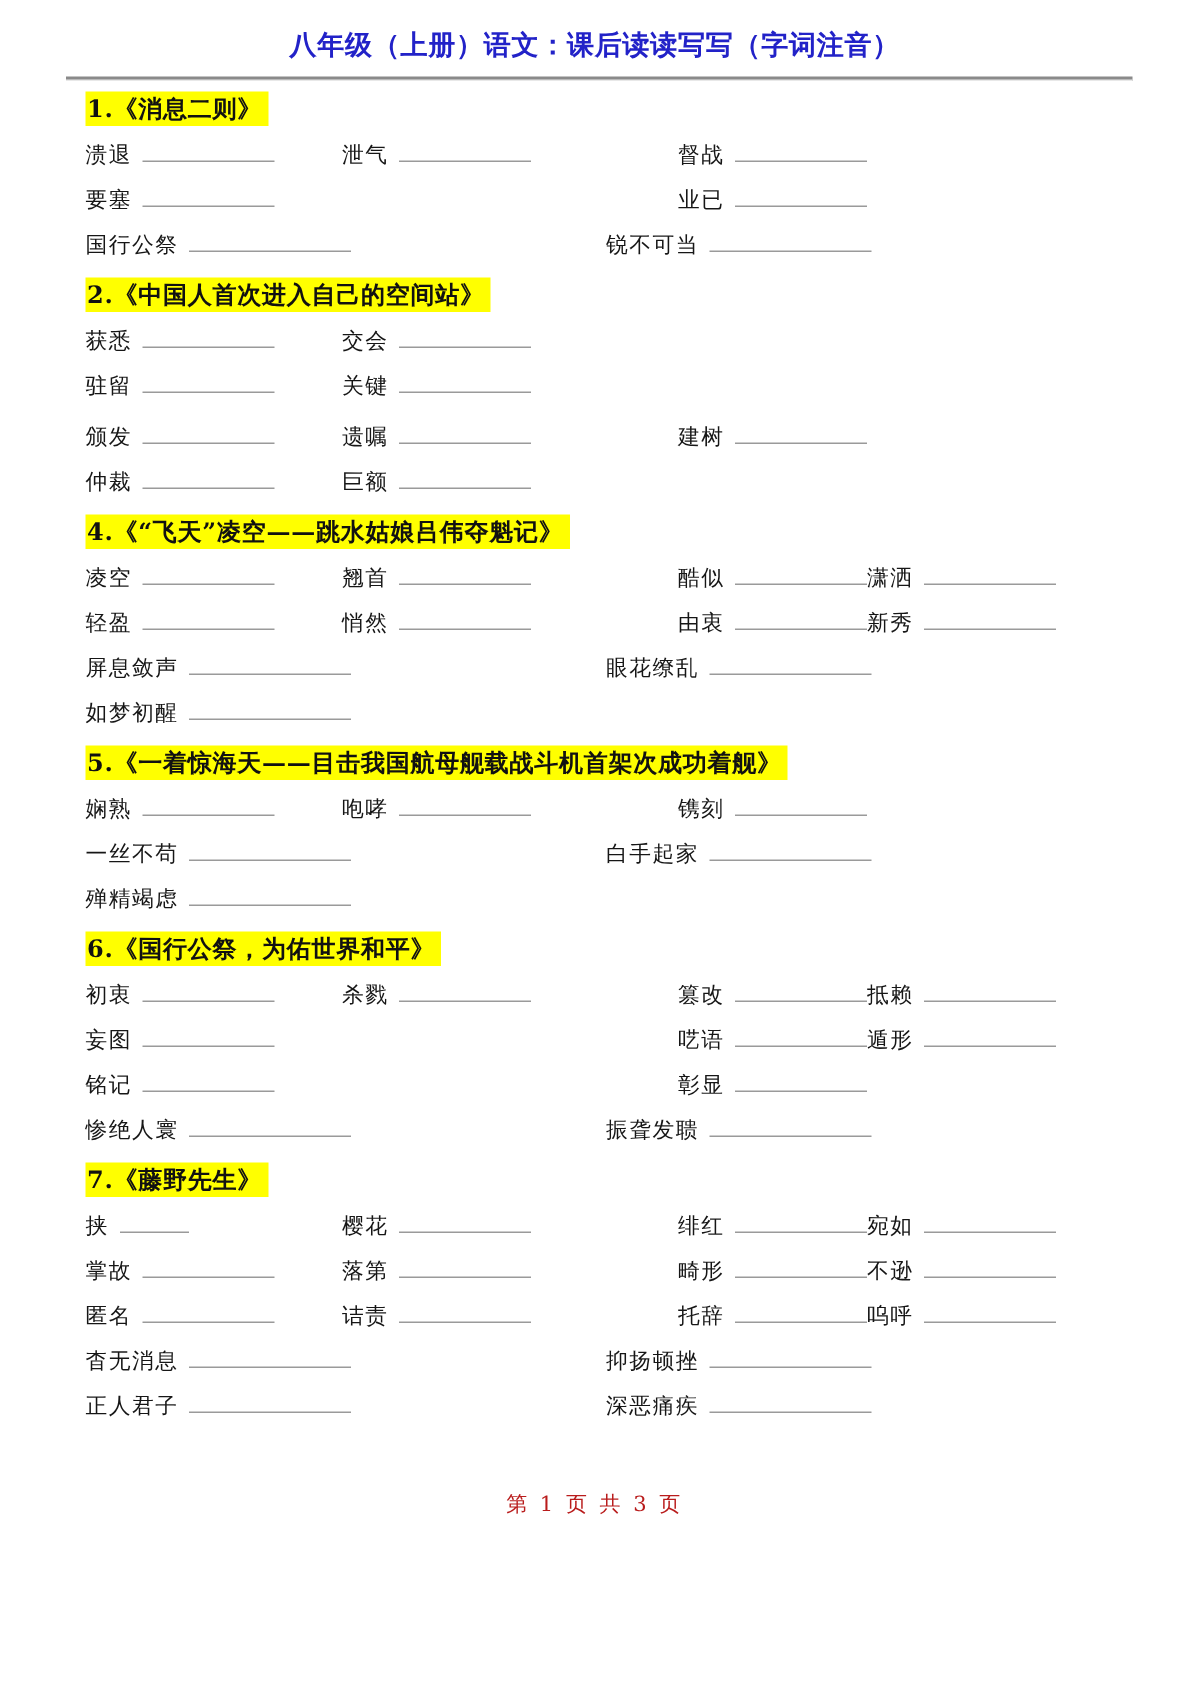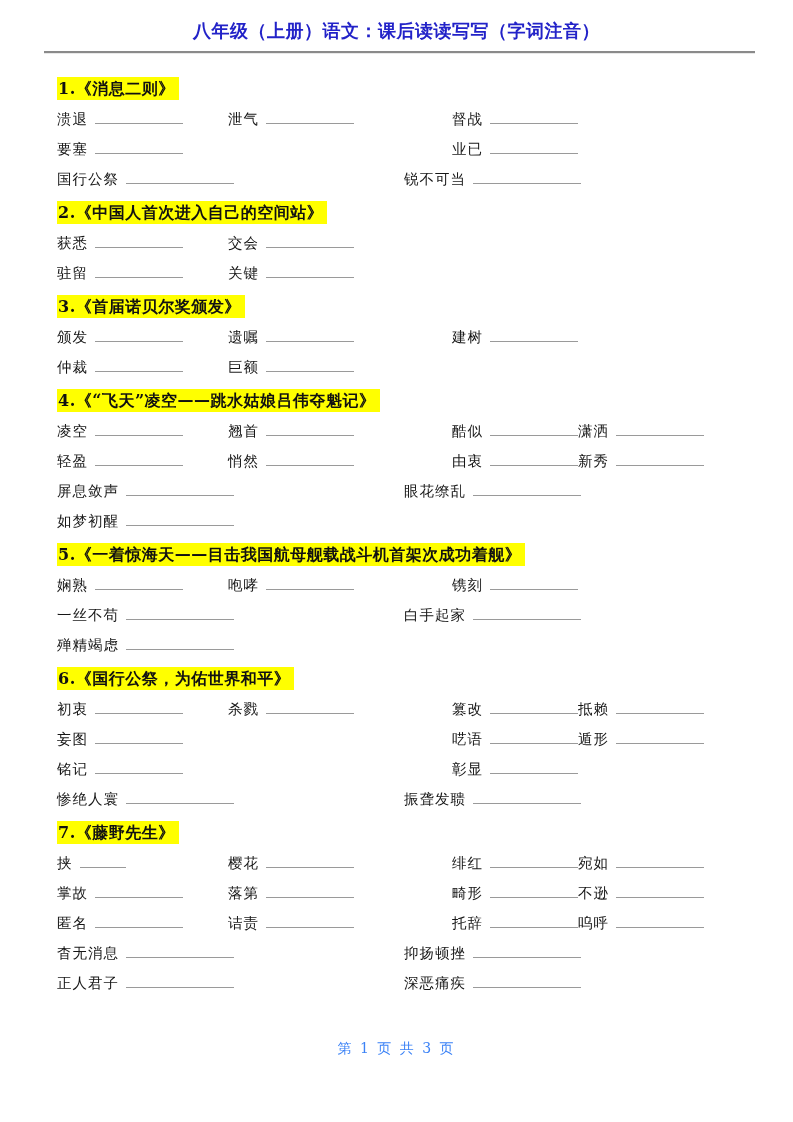--- a/index.html
+++ b/index.html
@@ -28,21 +28,21 @@
   .title-rule {
     border: none;
     height: 3px;
     background: #8a8a8a;
     border-bottom: 1px solid #e8e8e8;
     margin: 9px 38px 0 44px;
   }
   .content {
     margin-left: 57px;
     margin-right: 38px;
-    margin-top: 20px;
+    margin-top: 4px;
   }
   .section { margin-top: 4px; }
   .section-heading {
     line-height: 30px;
     height: 30px;
     white-space: nowrap;
   }
   .hl {
     background: var(--highlight-yellow, #ffff00);
     font-weight: bold;
@@ -72,21 +72,21 @@
     display: inline-block;
     margin-left: 7px;
     height: 13px;
     border-bottom: 1px solid #9a9a9a;
     vertical-align: baseline;
   }
   .page-footer {
     text-align: center;
     margin-top: 42px;
     font-size: 14px;
-    color: #3b82f6;
+    color: #b91c1c;
     letter-spacing: 2px;
   }
 </style>
 </head>
 <body>
 
 <div class="page">
   <div class="doc-title">八年级（上册）语文：课后读读写写（字词注音）</div>
   <hr class="title-rule">
   <div class="content" id="sections">
@@ -111,21 +111,20 @@
         <div class="word-row">
           <span class="word-cell col-0"><span class="word-label">获悉</span><span class="answer-blank" style="width: 88px;"></span></span>
           <span class="word-cell col-1"><span class="word-label">交会</span><span class="answer-blank" style="width: 88px;"></span></span>
         </div>
         <div class="word-row">
           <span class="word-cell col-0"><span class="word-label">驻留</span><span class="answer-blank" style="width: 88px;"></span></span>
           <span class="word-cell col-1"><span class="word-label">关键</span><span class="answer-blank" style="width: 88px;"></span></span>
         </div>
       </div>
       <div class="section">
-        <div class="section-heading"><span class="hl">3.《首届诺贝尔奖颁发》</span></div>
         <div class="word-row">
           <span class="word-cell col-0"><span class="word-label">颁发</span><span class="answer-blank" style="width: 88px;"></span></span>
           <span class="word-cell col-1"><span class="word-label">遗嘱</span><span class="answer-blank" style="width: 88px;"></span></span>
           <span class="word-cell col-2"><span class="word-label">建树</span><span class="answer-blank" style="width: 88px;"></span></span>
         </div>
         <div class="word-row">
           <span class="word-cell col-0"><span class="word-label">仲裁</span><span class="answer-blank" style="width: 88px;"></span></span>
           <span class="word-cell col-1"><span class="word-label">巨额</span><span class="answer-blank" style="width: 88px;"></span></span>
         </div>
       </div>

